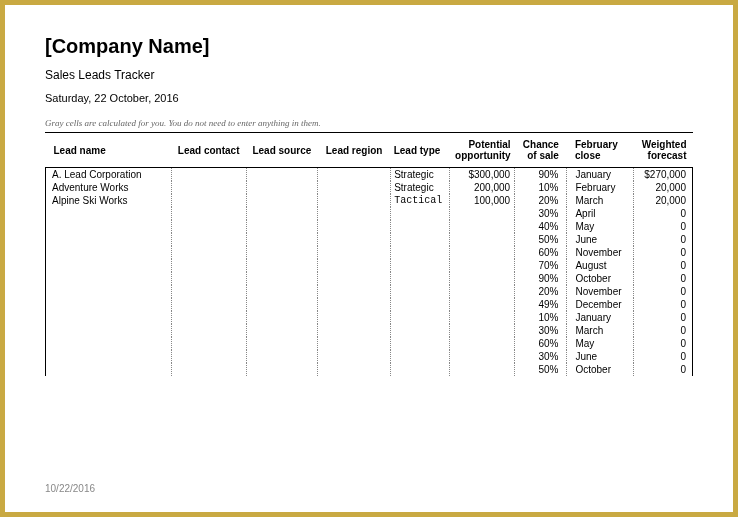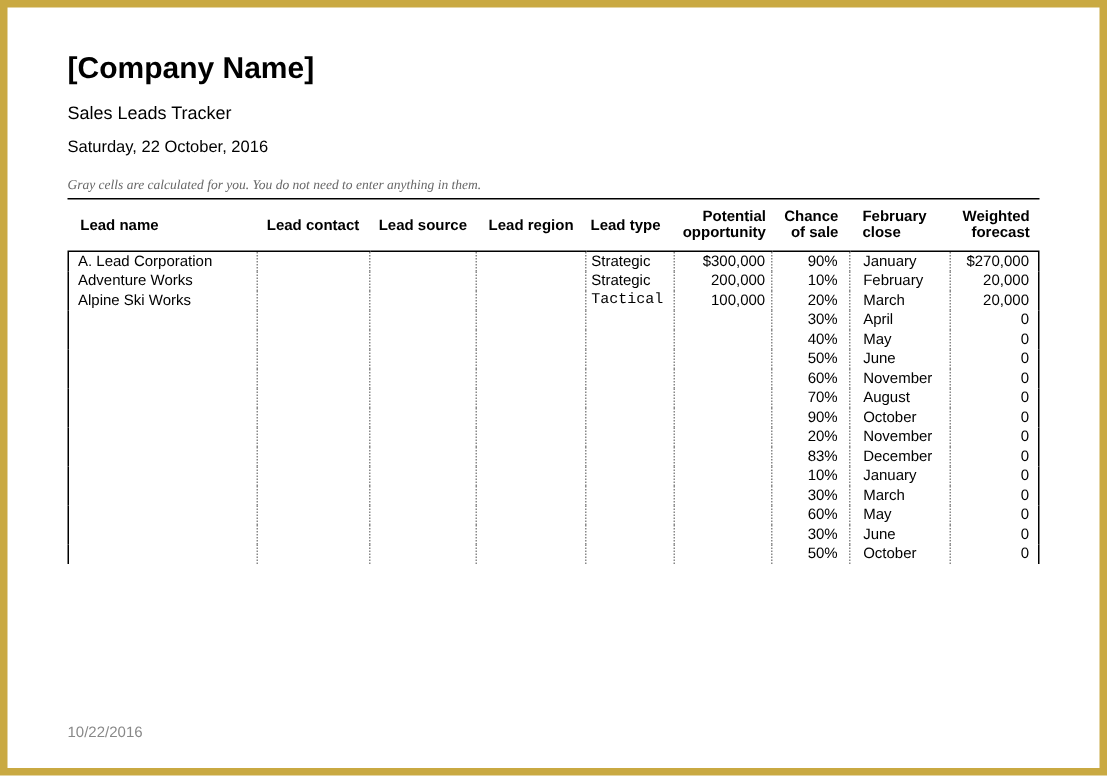--- a/index.html
+++ b/index.html
@@ -241,21 +241,21 @@
             <td class="col-h" style="text-align: left;">November</td>
             <td class="col-i" style="text-align: right;">0</td>
           </tr>
           <tr>
             <td class="col-a" style="text-align: left;"></td>
             <td class="col-b"></td>
             <td class="col-c"></td>
             <td class="col-d"></td>
             <td class="col-e" style="text-align: left;"></td>
             <td class="col-f" style="text-align: right;"></td>
-            <td class="col-g" style="text-align: right;">83%</td>
+            <td class="col-g" style="text-align: right;">49%</td>
             <td class="col-h" style="text-align: left;">December</td>
             <td class="col-i" style="text-align: right;">0</td>
           </tr>
           <tr>
             <td class="col-a" style="text-align: left;"></td>
             <td class="col-b"></td>
             <td class="col-c"></td>
             <td class="col-d"></td>
             <td class="col-e" style="text-align: left;"></td>
             <td class="col-f" style="text-align: right;"></td>

